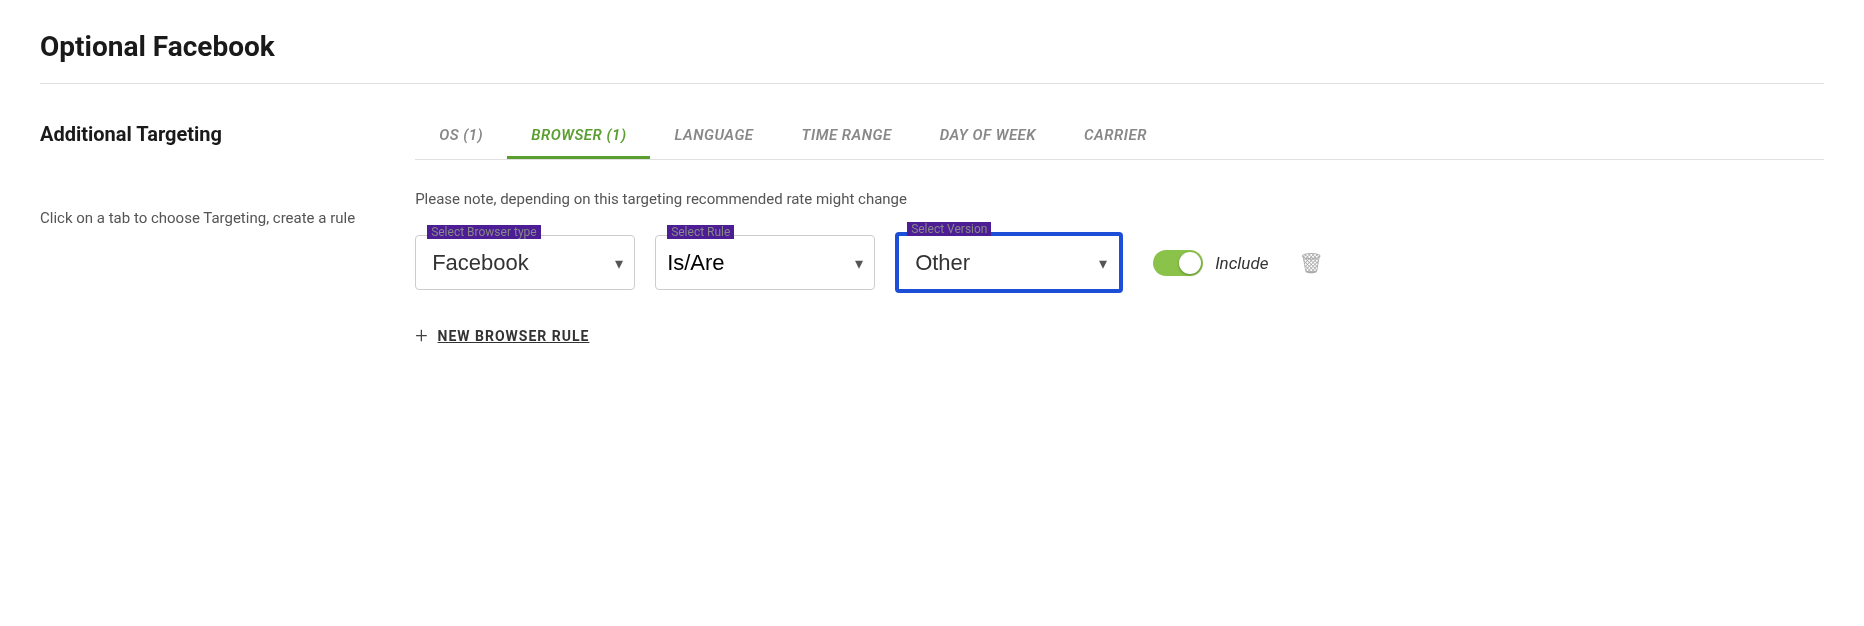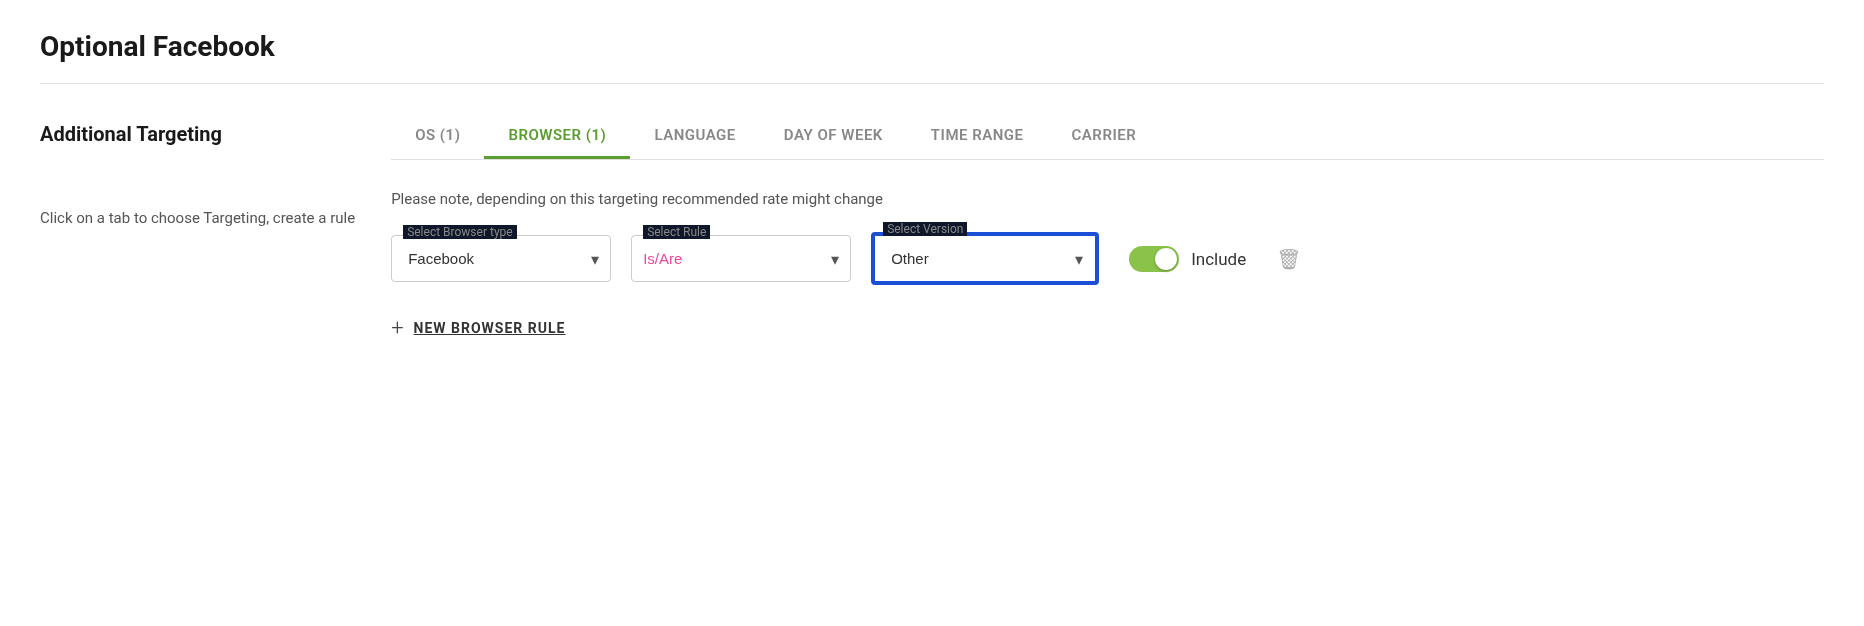--- a/index.html
+++ b/index.html
@@ -17,38 +17,39 @@
       font-size: 28px;
       font-weight: 700;
       color: #1a1a1a;
       padding-bottom: 20px;
       border-bottom: 1px solid #e0e0e0;
       margin-bottom: 30px;
     }
     .main-section {
       display: flex;
       align-items: flex-start;
-      gap: 36px;
+      gap: 60px;
     }
     .section-label {
       font-size: 20px;
       font-weight: 700;
       color: #1a1a1a;
       min-width: 240px;
       padding-top: 8px;
     }
     .targeting-content {
       flex: 1;
     }
     .tabs-row {
       display: flex;
       align-items: flex-end;
       border-bottom: 1px solid #e0e0e0;
       margin-bottom: 30px;
       gap: 0;
+      font-style: italic;
     }
     .tab {
       padding: 12px 24px;
       font-size: 15px;
       font-weight: 600;
       color: #888;
       letter-spacing: 0.5px;
       cursor: pointer;
       border-bottom: 3px solid transparent;
       text-transform: uppercase;
@@ -72,40 +73,40 @@
     }
     .select-wrapper {
       position: relative;
       display: flex;
       flex-direction: column;
     }
     .select-label {
       position: absolute;
       top: -10px;
       left: 12px;
-      background: #0f172a;
+      background: #4c1d95;
       padding: 0 4px;
       font-size: 12px;
       color: #888;
       z-index: 1;
     }
     .select-box {
       border: 1px solid #ccc;
       border-radius: 4px;
       padding: 14px 40px 14px 16px;
-      font-size: 15px;
+      font-size: 22px;
       color: #333;
       background: #fff;
       appearance: none;
       cursor: pointer;
       min-width: 220px;
       outline: none;
     }
     .select-box.disabled-look {
-      color: #ec4899;
+      color: #000000;
       padding-left: 11px;
     }
     .select-box-outer {
       position: relative;
     }
     .select-box-outer.focused {
       border: 4px solid #1d4ed8;
       border-radius: 4px;
     }
     .select-box-outer.focused .select-box {
@@ -118,20 +119,21 @@
       transform: translateY(-50%);
       pointer-events: none;
       color: #555;
       font-size: 16px;
     }
     .toggle-include-row {
       display: flex;
       align-items: center;
       gap: 12px;
       margin-left: 10px;
+      font-style: italic;
     }
     .toggle {
       width: 50px;
       height: 26px;
       background: #8bc34a;
       border-radius: 13px;
       position: relative;
       cursor: pointer;
       display: flex;
       align-items: center;
@@ -187,22 +189,22 @@
       <div class="section-label">Additional Targeting</div>
       <div style="margin-top:60px; font-size:15px; color:#555; line-height:1.6;">Click on a tab to choose Targeting, create a rule</div>
     </div>
 
     <div class="targeting-content">
       <div class="tabs-row">
 
       <div class="tab">OS (1)</div>
           <div class="tab active">BROWSER (1)</div>
           <div class="tab">LANGUAGE</div>
+          <div class="tab">TIME RANGE</div>
           <div class="tab">DAY OF WEEK</div>
-          <div class="tab">TIME RANGE</div>
           <div class="tab">CARRIER</div>
         </div>
 
       <div class="hint-text">Please note, depending on this targeting recommended rate might change</div>
 
       <div class="rule-row">
 
         <div class="select-wrapper">
           <span class="select-label">Select Browser type</span>
           <div class="select-box-outer">

